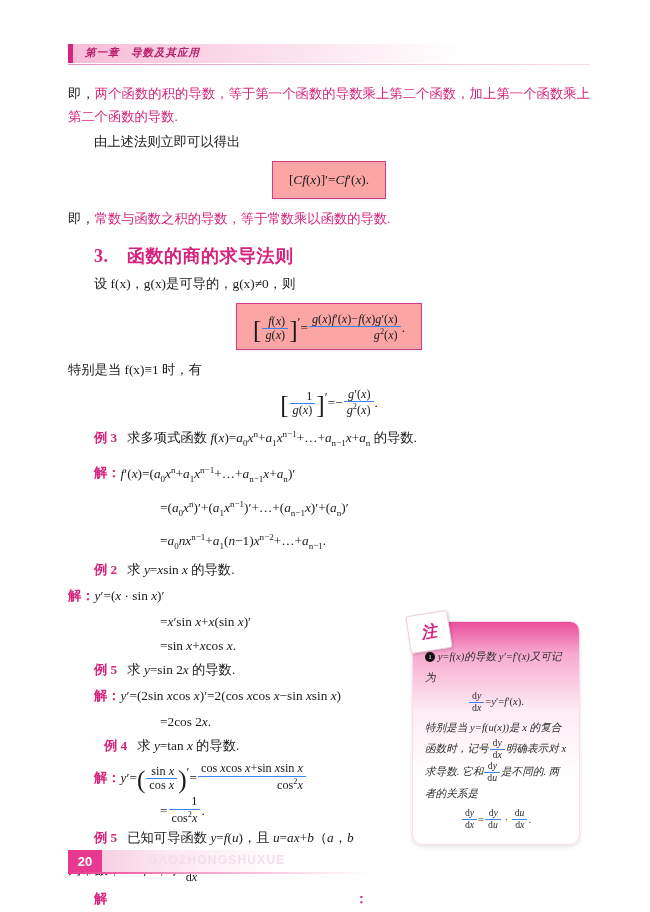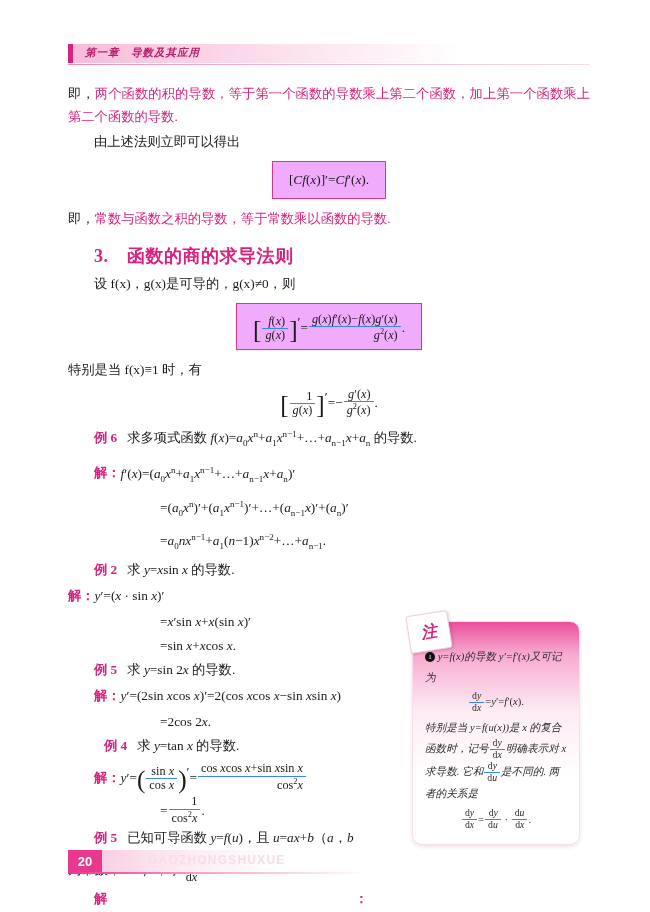--- a/index.html
+++ b/index.html
@@ -122,21 +122,21 @@
     display: inline-block;
     vertical-align: middle;
     font-size: 1.9em;
     font-weight: 300;
     line-height: 0.72;
   }
 
   
   .fbox {
     border: 1.2px solid #cf3b8d;
-    background: #f0abfc;
+    background: #fca5a5;
     display: inline-block;
     padding: 6px 16px;
     font-size: 13.6px;
     line-height: 1.1;
     box-shadow: 0 1px 2px rgba(0,0,0,0.08);
   }
   .fbox-wrap { text-align: center; margin: 8px 0 8px 0; }
   .fcenter { text-align: center; margin: 4px 0; }
 
   
@@ -290,21 +290,21 @@
     <p class="para">特别是当 f(x)≡1 时，有</p>
 
     <div class="fcenter">
       <span class="mathline">
         <span class="brk">[</span><span class="frac big"><span class="num">1</span><span class="den"><span class="mi">g</span>(<span class="mi">x</span>)</span></span><span class="brk">]</span><span class="prime" style="vertical-align:6px;">′</span>=−<span class="frac big"><span class="num"><span class="mi">g</span><span class="prime">′</span>(<span class="mi">x</span>)</span><span class="den"><span class="mi">g</span><sup class="sm">2</sup>(<span class="mi">x</span>)</span></span>.
       </span>
     </div>
 
     <div>
       <div class="para" style="margin-left:26px;">
-        <span class="lbl-ex">例 6</span>
+        <span class="lbl-ex">例 3</span>
         <span class="mathline">&nbsp;&nbsp;求多项式函数 <span class="mi">f</span>(<span class="mi">x</span>)=<span class="mi">a</span><sub class="sm">0</sub><span class="mi">x</span><sup class="sm">n</sup>+<span class="mi">a</span><sub class="sm">1</sub><span class="mi">x</span><sup class="sm">n−1</sup>+…+<span class="mi">a</span><sub class="sm">n−1</sub><span class="mi">x</span>+<span class="mi">a</span><sub class="sm">n</sub> 的导数.</span>
       </div>
       <div class="para" style="margin-left:26px;">
         <span class="lbl-sol">解：</span><span class="mathline"><span class="mi">f</span><span class="prime">′</span>(<span class="mi">x</span>)=(<span class="mi">a</span><sub class="sm">0</sub><span class="mi">x</span><sup class="sm">n</sup>+<span class="mi">a</span><sub class="sm">1</sub><span class="mi">x</span><sup class="sm">n−1</sup>+…+<span class="mi">a</span><sub class="sm">n−1</sub><span class="mi">x</span>+<span class="mi">a</span><sub class="sm">n</sub>)<span class="prime">′</span></span>
       </div>
       <div class="mathline" style="margin-left:92px;">=(<span class="mi">a</span><sub class="sm">0</sub><span class="mi">x</span><sup class="sm">n</sup>)<span class="prime">′</span>+(<span class="mi">a</span><sub class="sm">1</sub><span class="mi">x</span><sup class="sm">n−1</sup>)<span class="prime">′</span>+…+(<span class="mi">a</span><sub class="sm">n−1</sub><span class="mi">x</span>)<span class="prime">′</span>+(<span class="mi">a</span><sub class="sm">n</sub>)<span class="prime">′</span></div>
       <div class="mathline" style="margin-left:92px;">=<span class="mi">a</span><sub class="sm">0</sub><span class="mi">nx</span><sup class="sm">n−1</sup>+<span class="mi">a</span><sub class="sm">1</sub>(<span class="mi">n</span>−1)<span class="mi">x</span><sup class="sm">n−2</sup>+…+<span class="mi">a</span><sub class="sm">n−1</sub>.</div>
     </div>
 
     <div>

